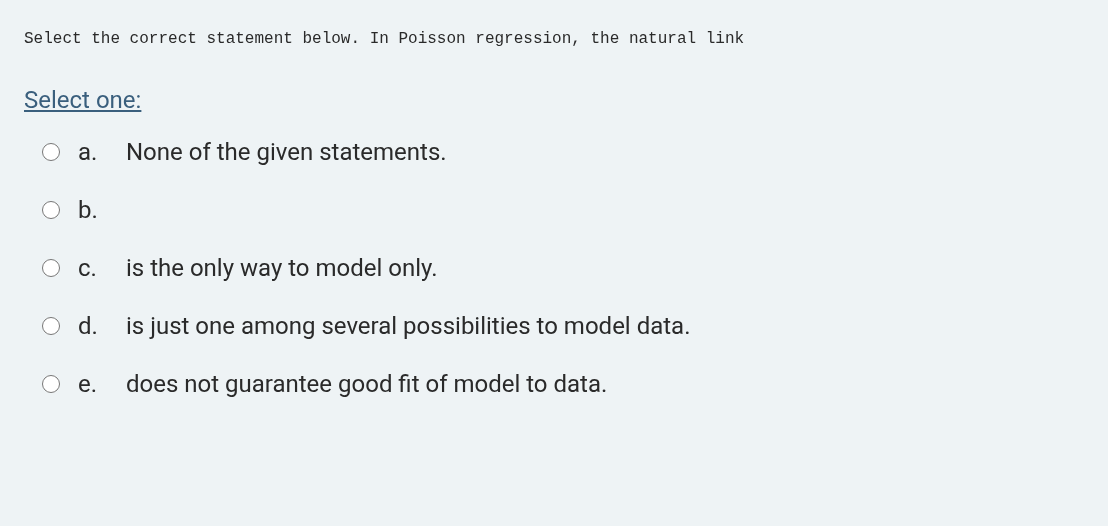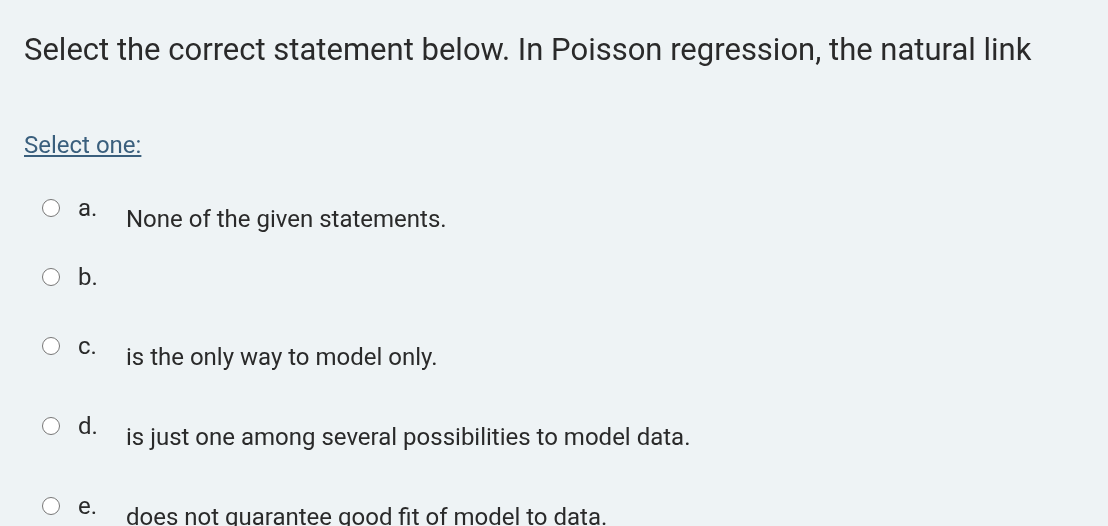--- a/index.html
+++ b/index.html
@@ -9,25 +9,26 @@
     }
     body {
       font-family: -apple-system, BlinkMacSystemFont, "Segoe UI", Roboto, "Helvetica Neue", Arial, sans-serif;
       background: #eef3f5;
       width: 1108px;
       height: 526px;
       padding: 28px 24px;
       color: #2a2a2a;
     }
     .question-text {
-      font-size: 31px;
+      font-size: 16px;
       font-weight: 400;
       color: #2a2a2a;
       line-height: 1.4;
-      margin-bottom: 60px;
+      margin-bottom: 36px;
+      font-family: Liberation Mono, monospace;
     }
     .select-prompt {
       font-size: 24px;
       font-weight: 400;
       color: #3a5f7d;
       margin-bottom: 24px;
       text-decoration: underline;
     }
     .options {
       padding-left: 18px;
@@ -50,21 +51,20 @@
     }
     .option-letter {
       font-size: 24px;
       color: #2a2a2a;
       width: 48px;
       flex-shrink: 0;
     }
     .option-text {
       font-size: 24px;
       color: #2a2a2a;
-      margin-top: 22px;
     }
   </style>
 </head>
 <body>
 
 <div class="question-text">Select the correct statement below. In Poisson regression, the natural link</div>
 
 <div class="select-prompt">Select one:</div>
 
 <div class="options">

